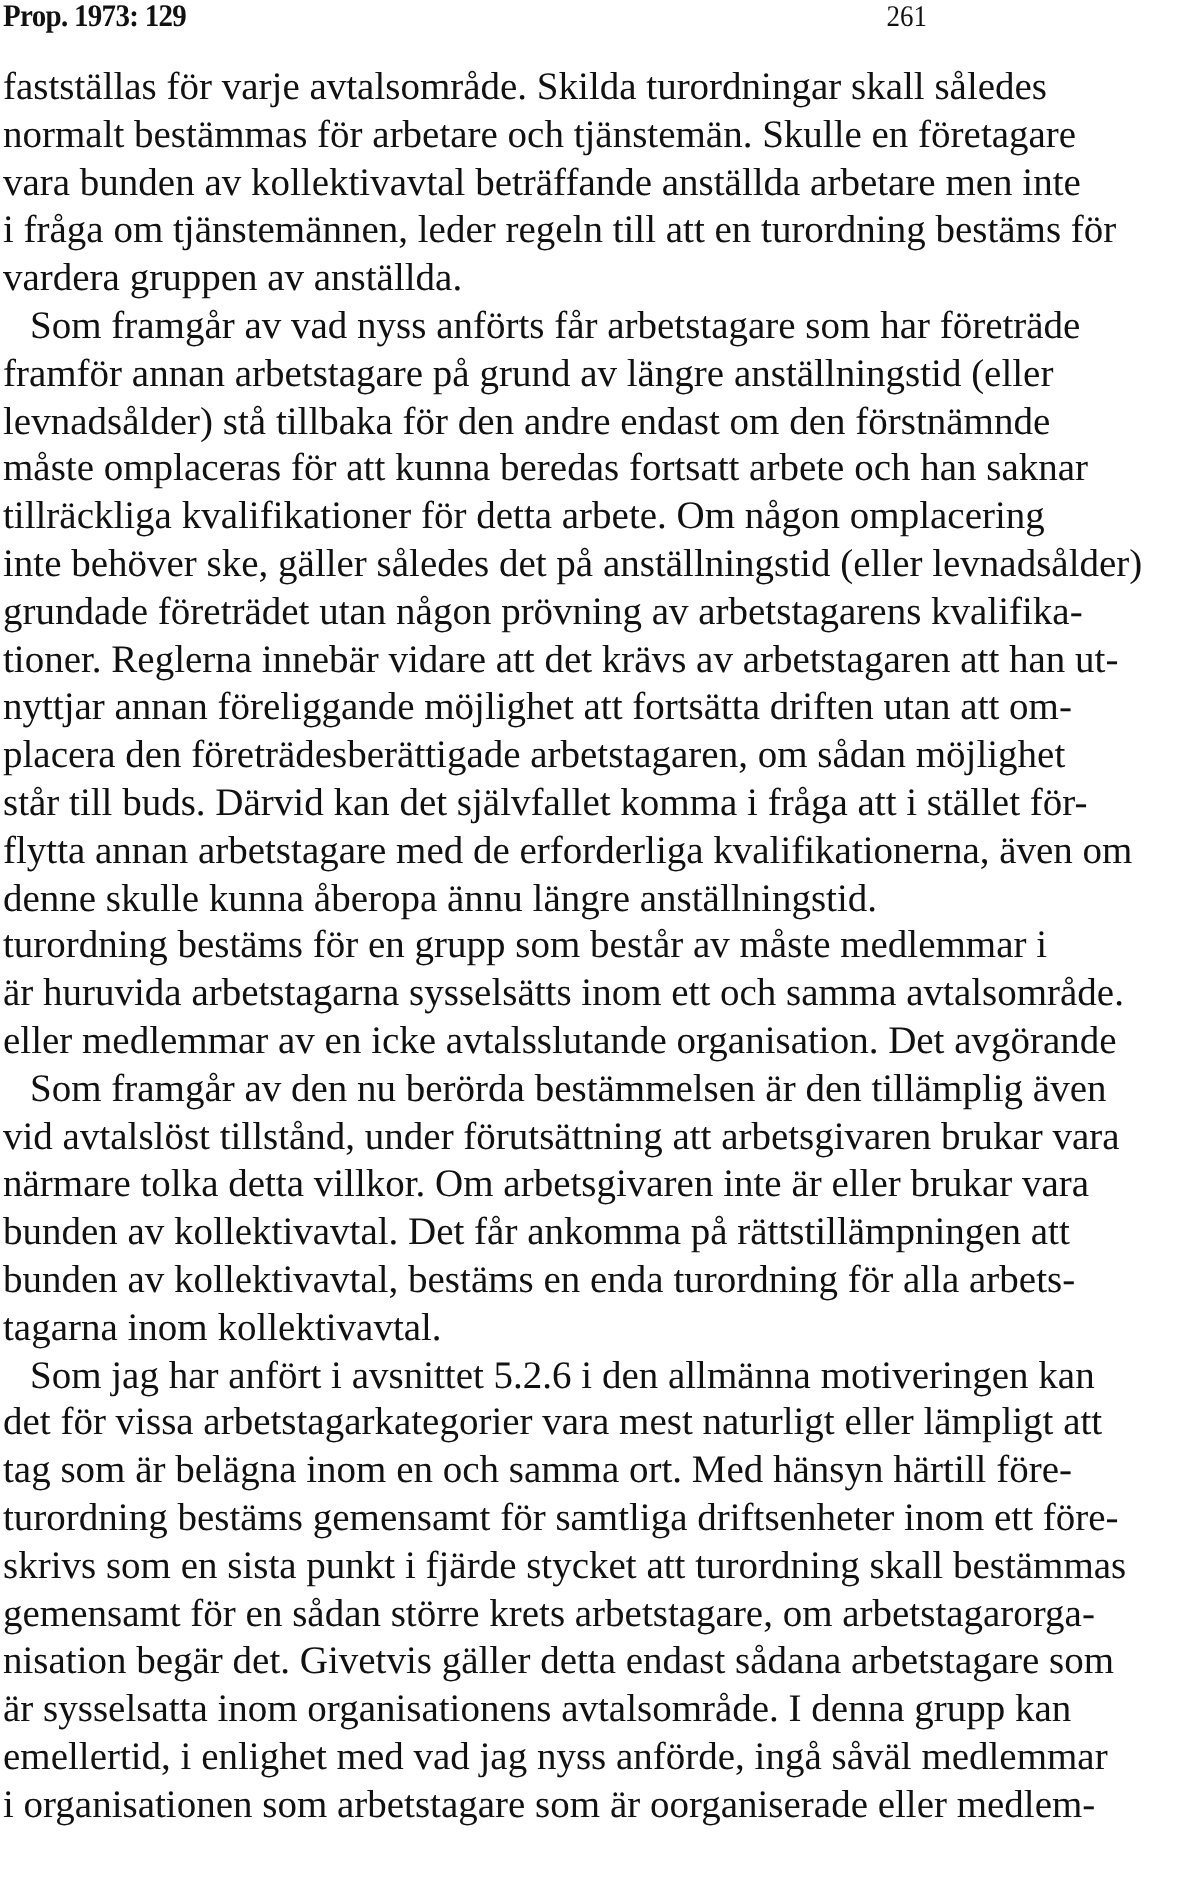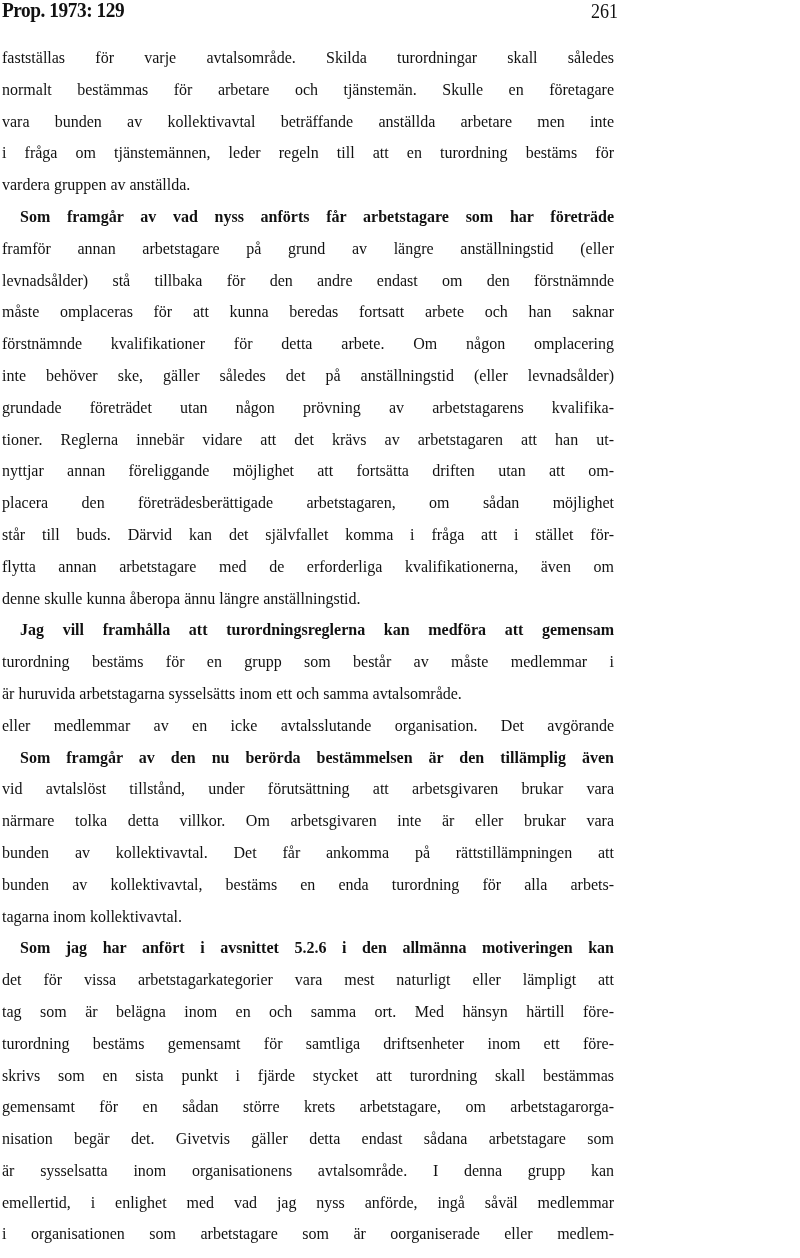--- a/index.html
+++ b/index.html
@@ -2,23 +2,23 @@
 <html><head>
 <meta charset="utf-8">
 <style>
   html, body { margin: 0; padding: 0; background: #ffffff; }
   body { width: 800px; height: 1258px; overflow: hidden; position: relative; }
   .page { position: absolute; left: 0; top: 0; width: 800px; height: 1118px; background: #fff; color: #111; }
   .header { position: absolute; left: 0; top: -2px; width: 618px; height: 28px; }
   .running-title { position: absolute; left: 2px; top: 0; font-family: "Liberation Serif", serif; font-weight: bold; font-size: 21px; letter-spacing: -0.5px; color: #111; transform: scaleX(0.92); transform-origin: left top; }
   .page-number { position: absolute; right: 0; top: 2px; font-family: "Liberation Serif", serif; font-size: 20px; color: #111; transform: scaleX(0.9); transform-origin: right top; }
   .body-text { position: absolute; left: 2px; top: 42px; width: 612px; }
-  .line { display: block; height: 31.8px; line-height: 31.8px; font-family: "Liberation Serif", serif; font-size: 16px; color: #111; white-space: nowrap; text-align: justify; text-align-last: justify; }
+  .line { display: block; height: 31.8px; line-height: 31.8px; font-family: "Liberation Serif", serif; font-size: 26px; color: #111; white-space: nowrap; text-align: justify; text-align-last: justify; }
   .line.last { text-align-last: left; }
-  .line.indent { padding-left: 18px; font-weight: bold; }
+  .line.indent { padding-left: 18px; }
 </style>
 </head>
 <body>
 
 <div class="page">
   <div class="header">
     <span class="running-title">Prop. 1973: 129</span>
     <span class="page-number">261</span>
   </div>
   <div class="body-text" id="body-text">
@@ -27,32 +27,31 @@
         <span class="line">normalt bestämmas för arbetare och tjänstemän. Skulle en företagare</span>
         <span class="line">vara bunden av kollektivavtal beträffande anställda arbetare men inte</span>
         <span class="line">i fråga om tjänstemännen, leder regeln till att en turordning bestäms för</span>
         <span class="line last">vardera gruppen av anställda.</span>
       </div>
       <div>
         <span class="line indent">Som framgår av vad nyss anförts får arbetstagare som har företräde</span>
         <span class="line">framför annan arbetstagare på grund av längre anställningstid (eller</span>
         <span class="line">levnadsålder) stå tillbaka för den andre endast om den förstnämnde</span>
         <span class="line">måste omplaceras för att kunna beredas fortsatt arbete och han saknar</span>
-        <span class="line">förstnämnde kvalifikationer för detta arbete. Om någon omplacering</span>
+        <span class="line">tillräckliga kvalifikationer för detta arbete. Om någon omplacering</span>
         <span class="line">inte behöver ske, gäller således det på anställningstid (eller levnadsålder)</span>
         <span class="line">grundade företrädet utan någon prövning av arbetstagarens kvalifika-</span>
         <span class="line">tioner. Reglerna innebär vidare att det krävs av arbetstagaren att han ut-</span>
         <span class="line">nyttjar annan föreliggande möjlighet att fortsätta driften utan att om-</span>
         <span class="line">placera den företrädesberättigade arbetstagaren, om sådan möjlighet</span>
         <span class="line">står till buds. Därvid kan det självfallet komma i fråga att i stället för-</span>
         <span class="line">flytta annan arbetstagare med de erforderliga kvalifikationerna, även om</span>
         <span class="line last">denne skulle kunna åberopa ännu längre anställningstid.</span>
       </div>
       <div>
-        <span class="line indent">Jag vill framhålla att turordningsreglerna kan medföra att gemensam</span>
         <span class="line">turordning bestäms för en grupp som består av måste medlemmar i</span>
         <span class="line last">är huruvida arbetstagarna sysselsätts inom ett och samma avtalsområde.</span>
         <span class="line">eller medlemmar av en icke avtalsslutande organisation. Det avgörande</span>
       </div>
       <div>
         <span class="line indent">Som framgår av den nu berörda bestämmelsen är den tillämplig även</span>
         <span class="line">vid avtalslöst tillstånd, under förutsättning att arbetsgivaren brukar vara</span>
         <span class="line">närmare tolka detta villkor. Om arbetsgivaren inte är eller brukar vara</span>
         <span class="line">bunden av kollektivavtal. Det får ankomma på rättstillämpningen att</span>
         <span class="line">bunden av kollektivavtal, bestäms en enda turordning för alla arbets-</span>

